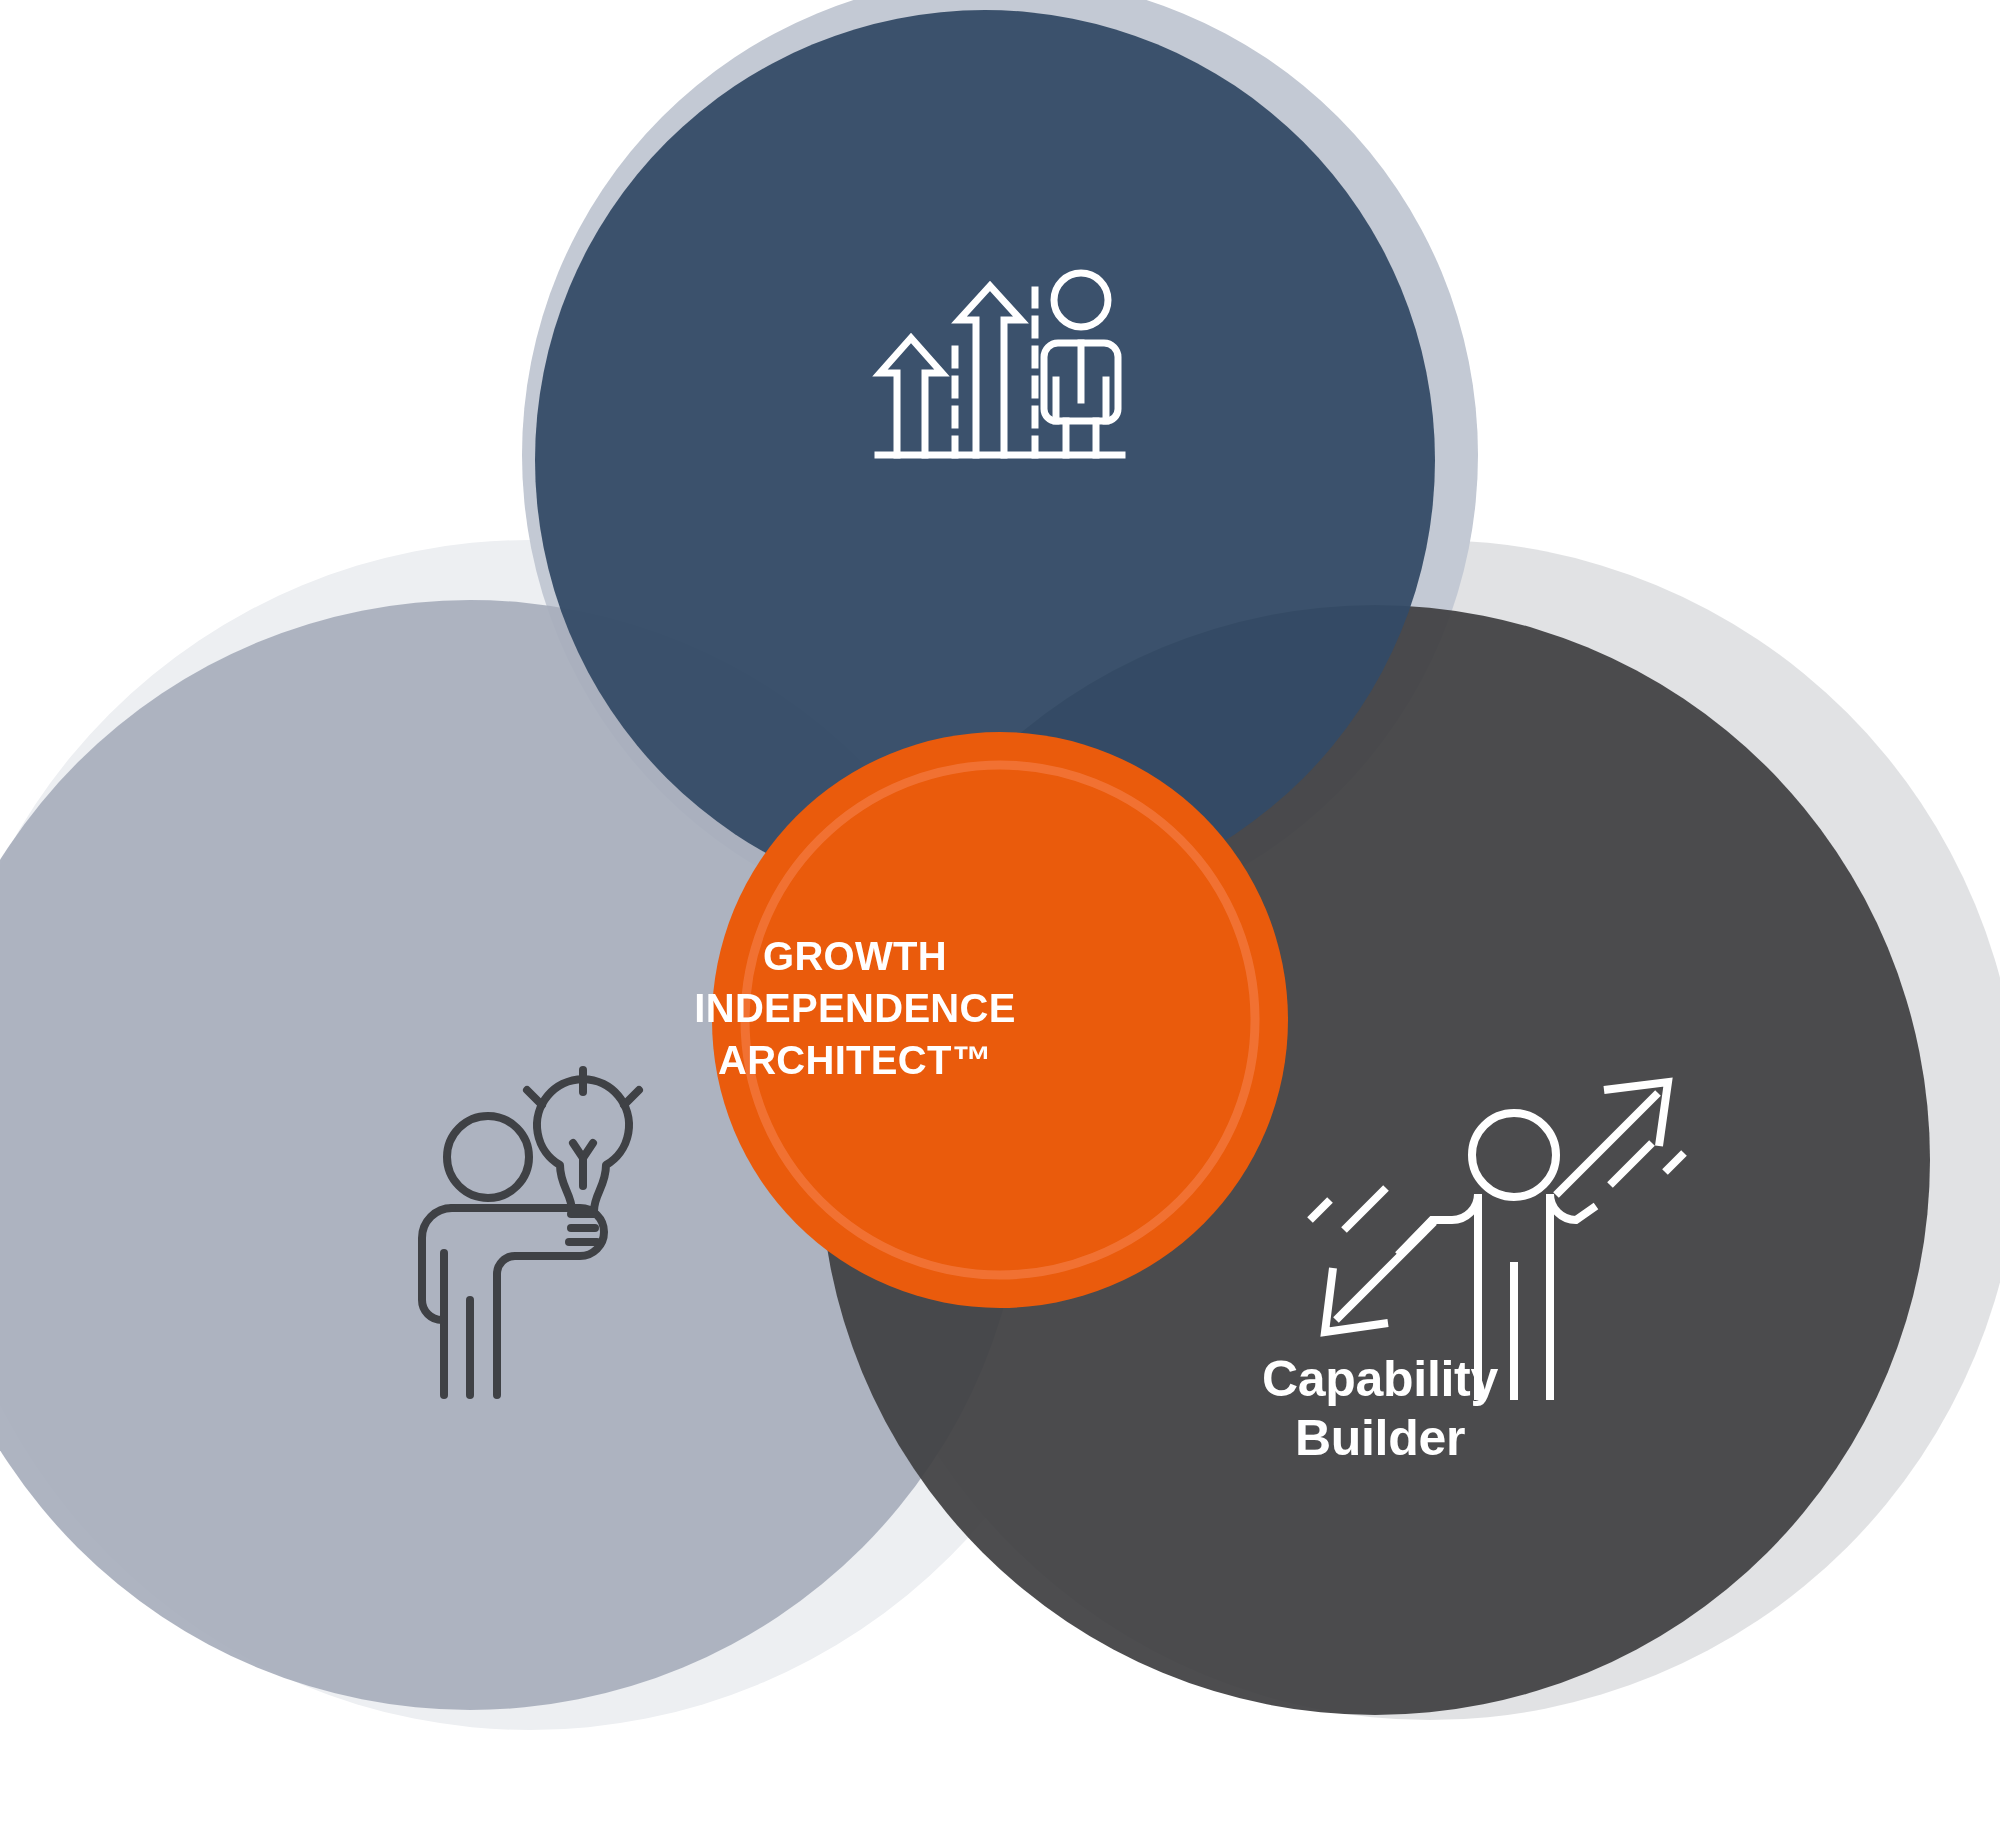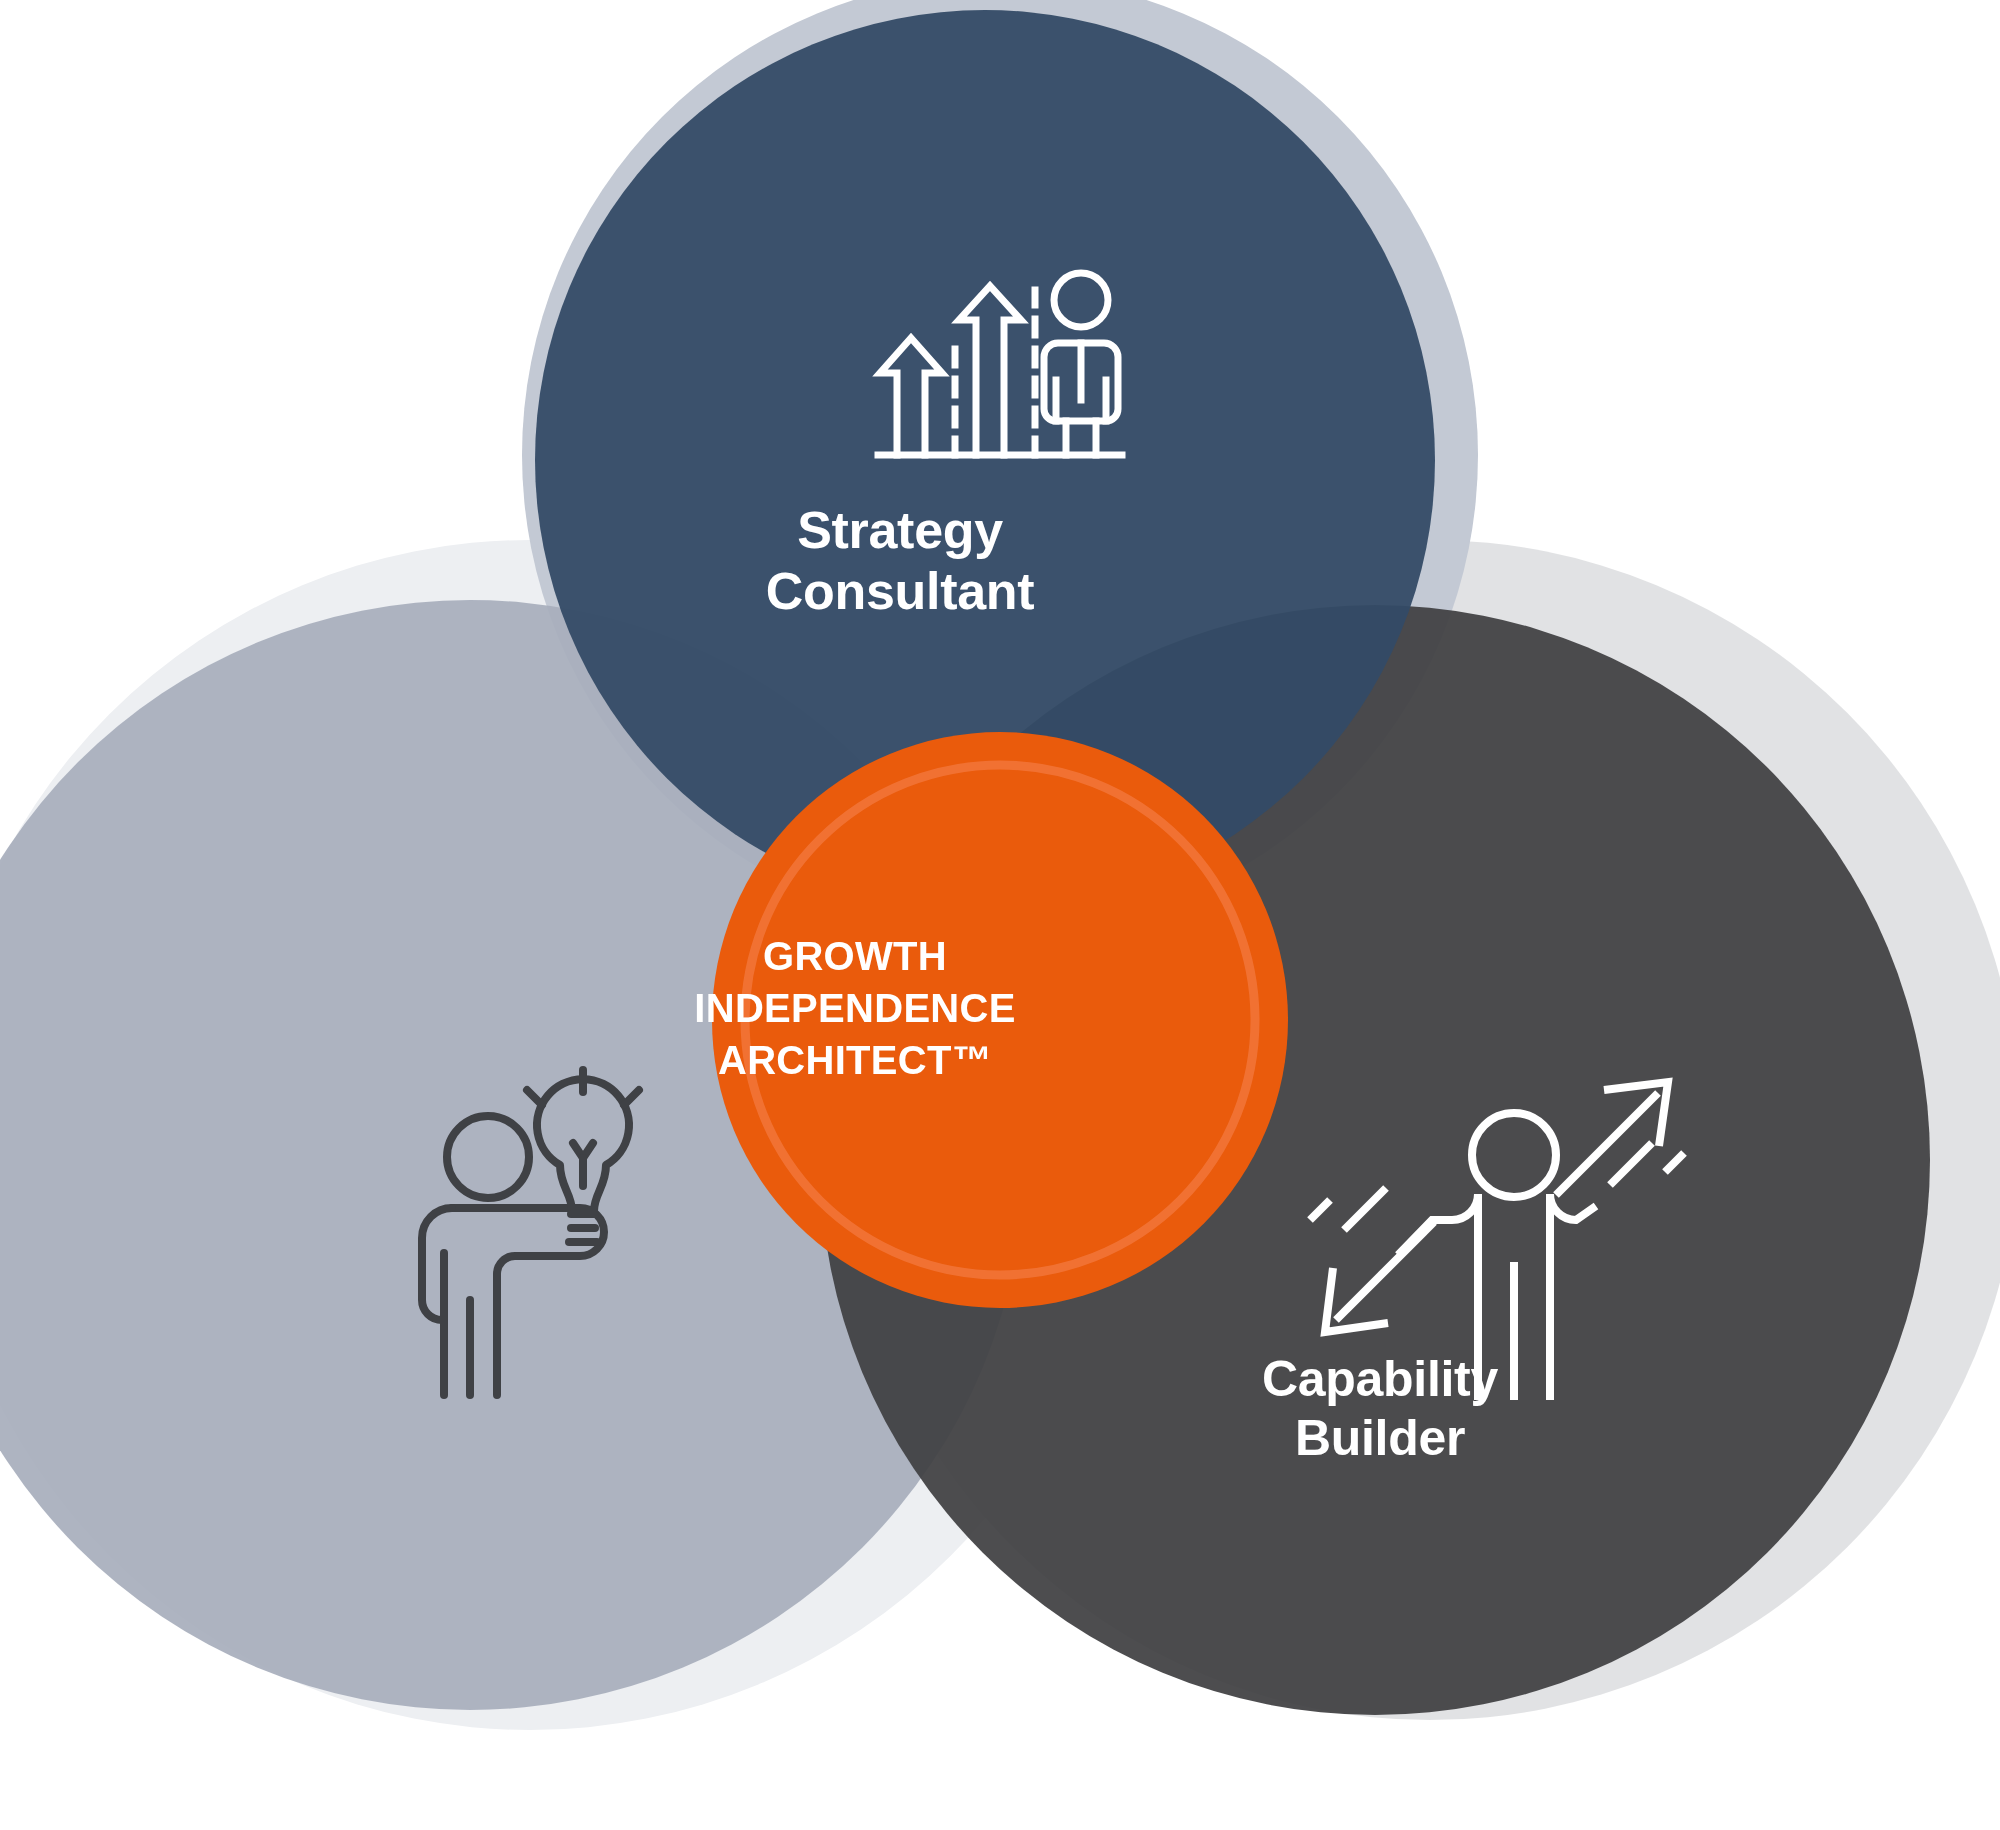--- a/index.html
+++ b/index.html
@@ -143,22 +143,20 @@
       <path d="M 1388 1323 L 1325 1332 L 1333 1268"></path>
 
       <line x1="1610" y1="1185" x2="1652" y2="1143"></line>
       <line x1="1665" y1="1172" x2="1684" y2="1153"></line>
 
       <line x1="1386" y1="1188" x2="1344" y2="1230"></line>
       <line x1="1330" y1="1200" x2="1310" y2="1220"></line>
     </g>
   </svg>
 
-  <div class="lbl" id="lbl-strategy">Strategy
-Consultant</div>
 
 
   <div class="lbl" id="lbl-capability">Capability
 Builder</div>
 
   <div class="lbl" id="lbl-center">GROWTH
 INDEPENDENCE
 ARCHITECT™</div>
 
 </div>

